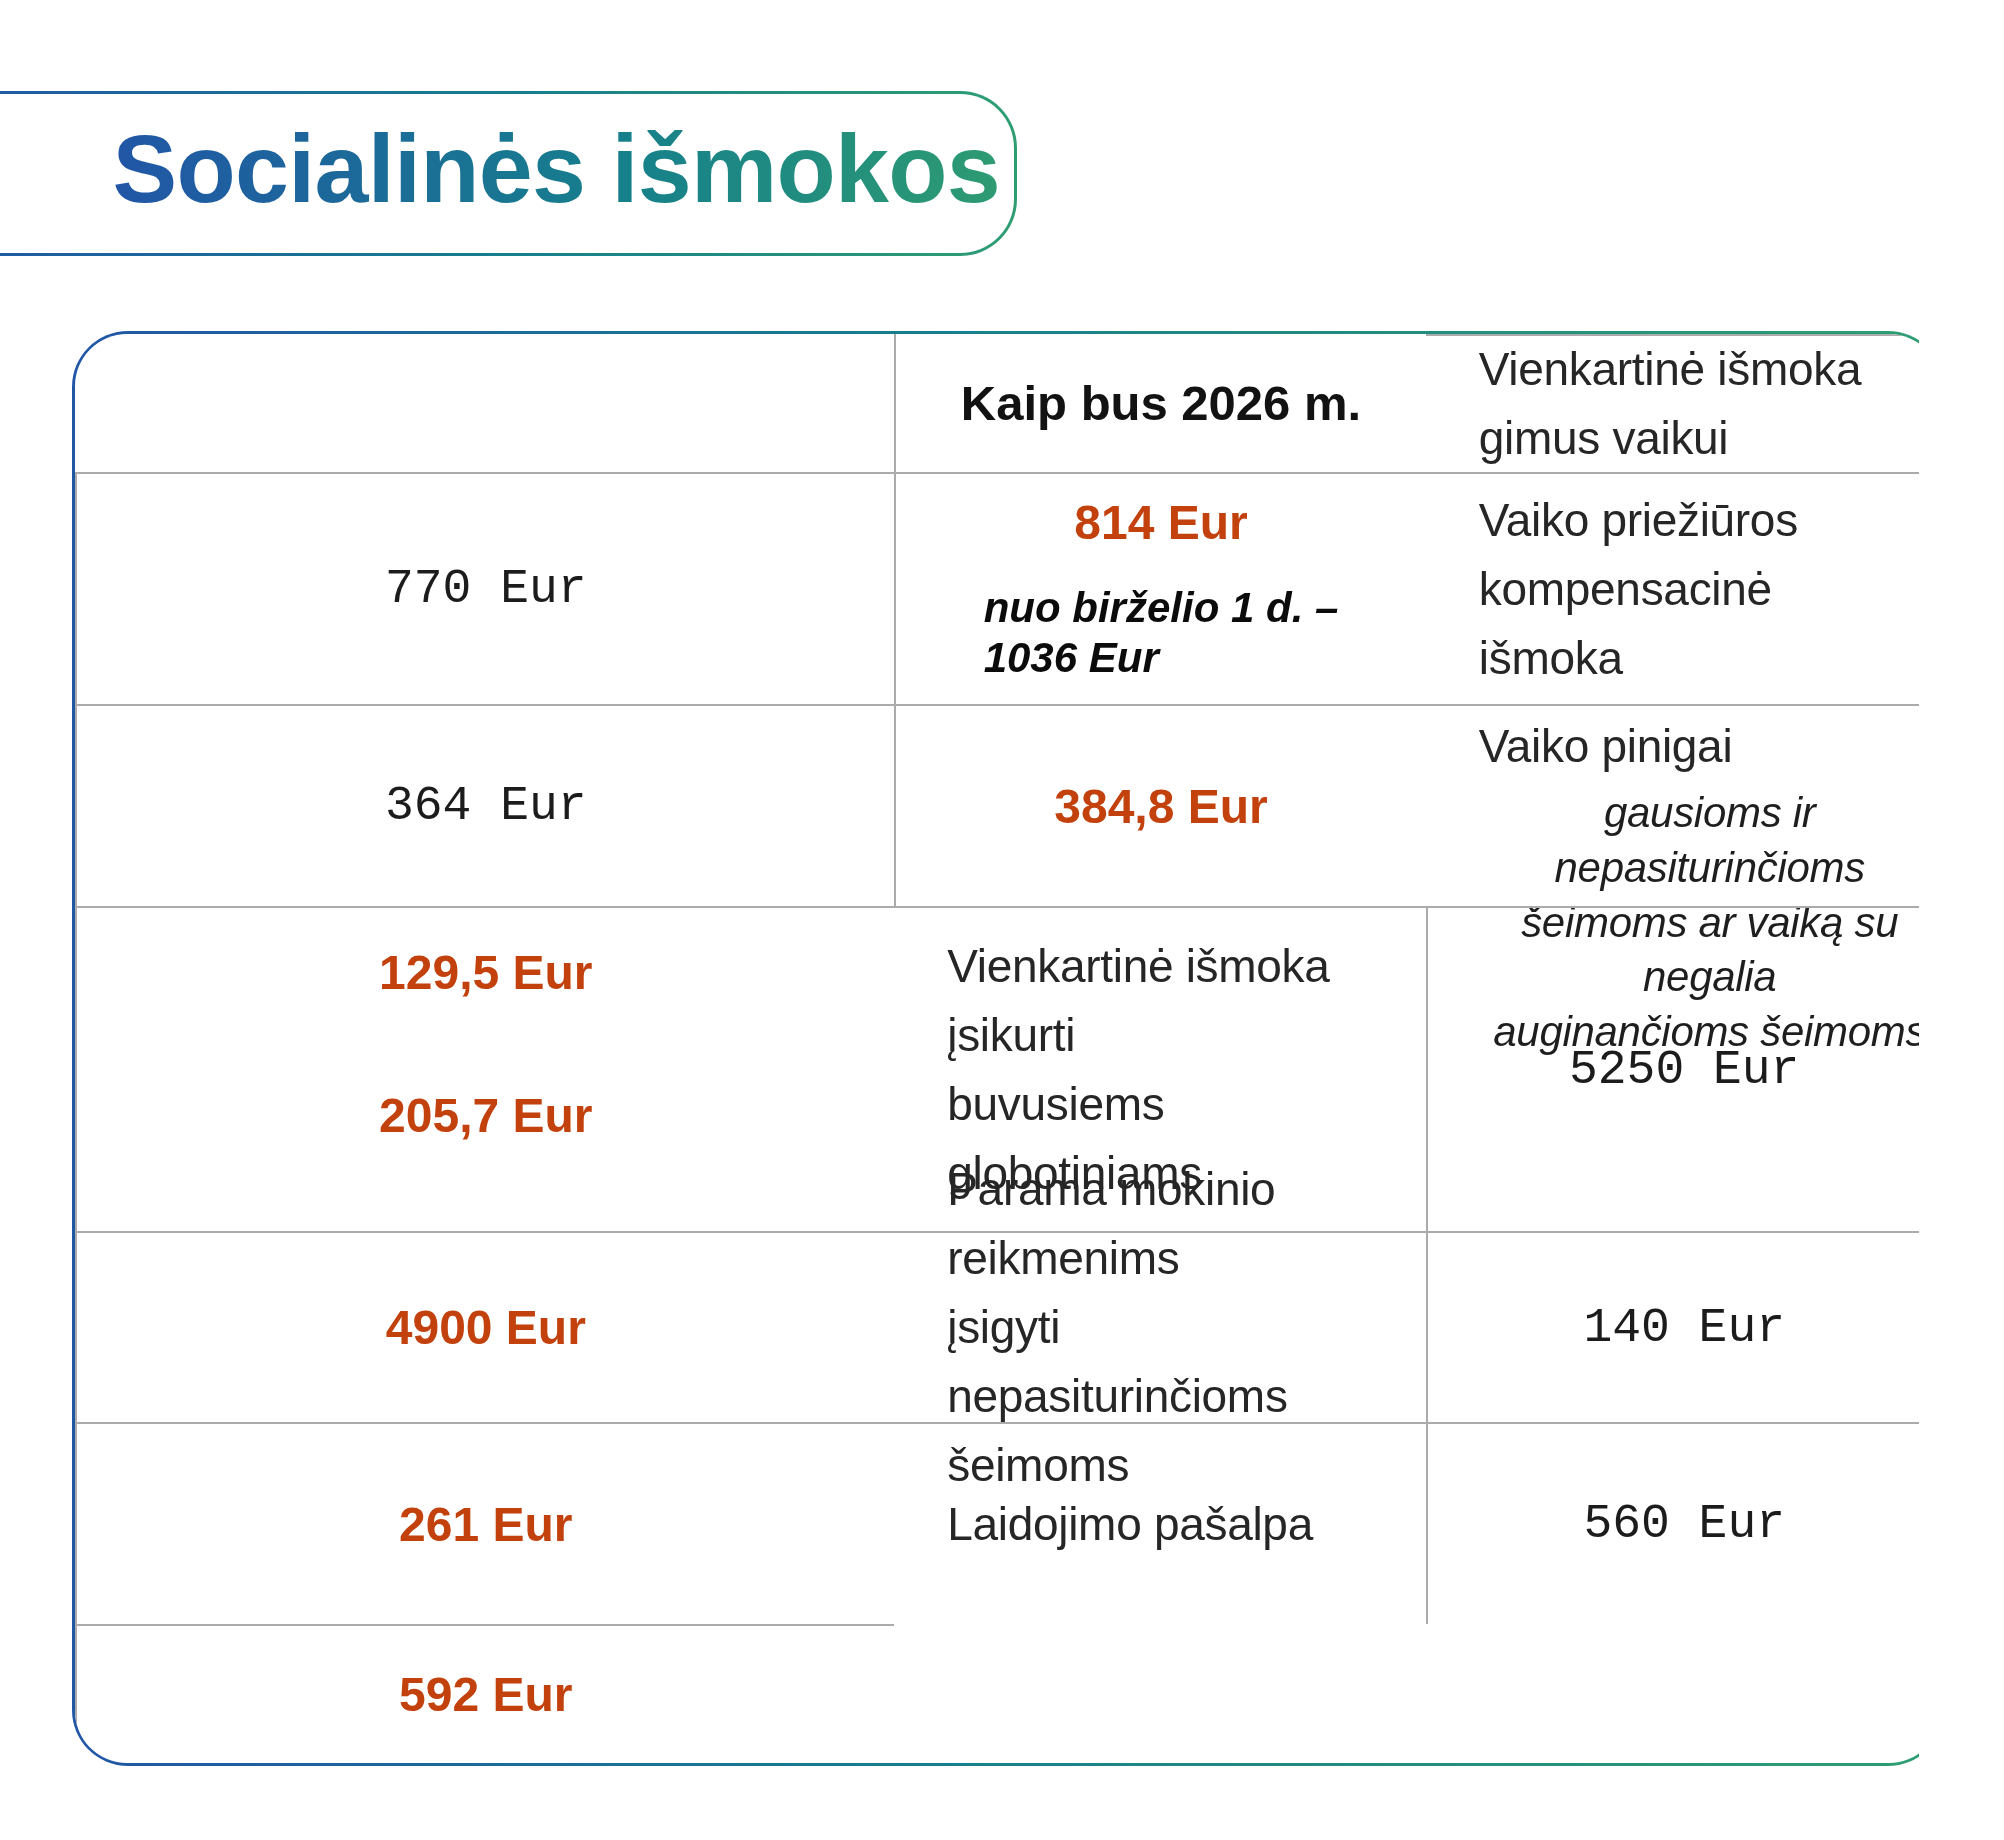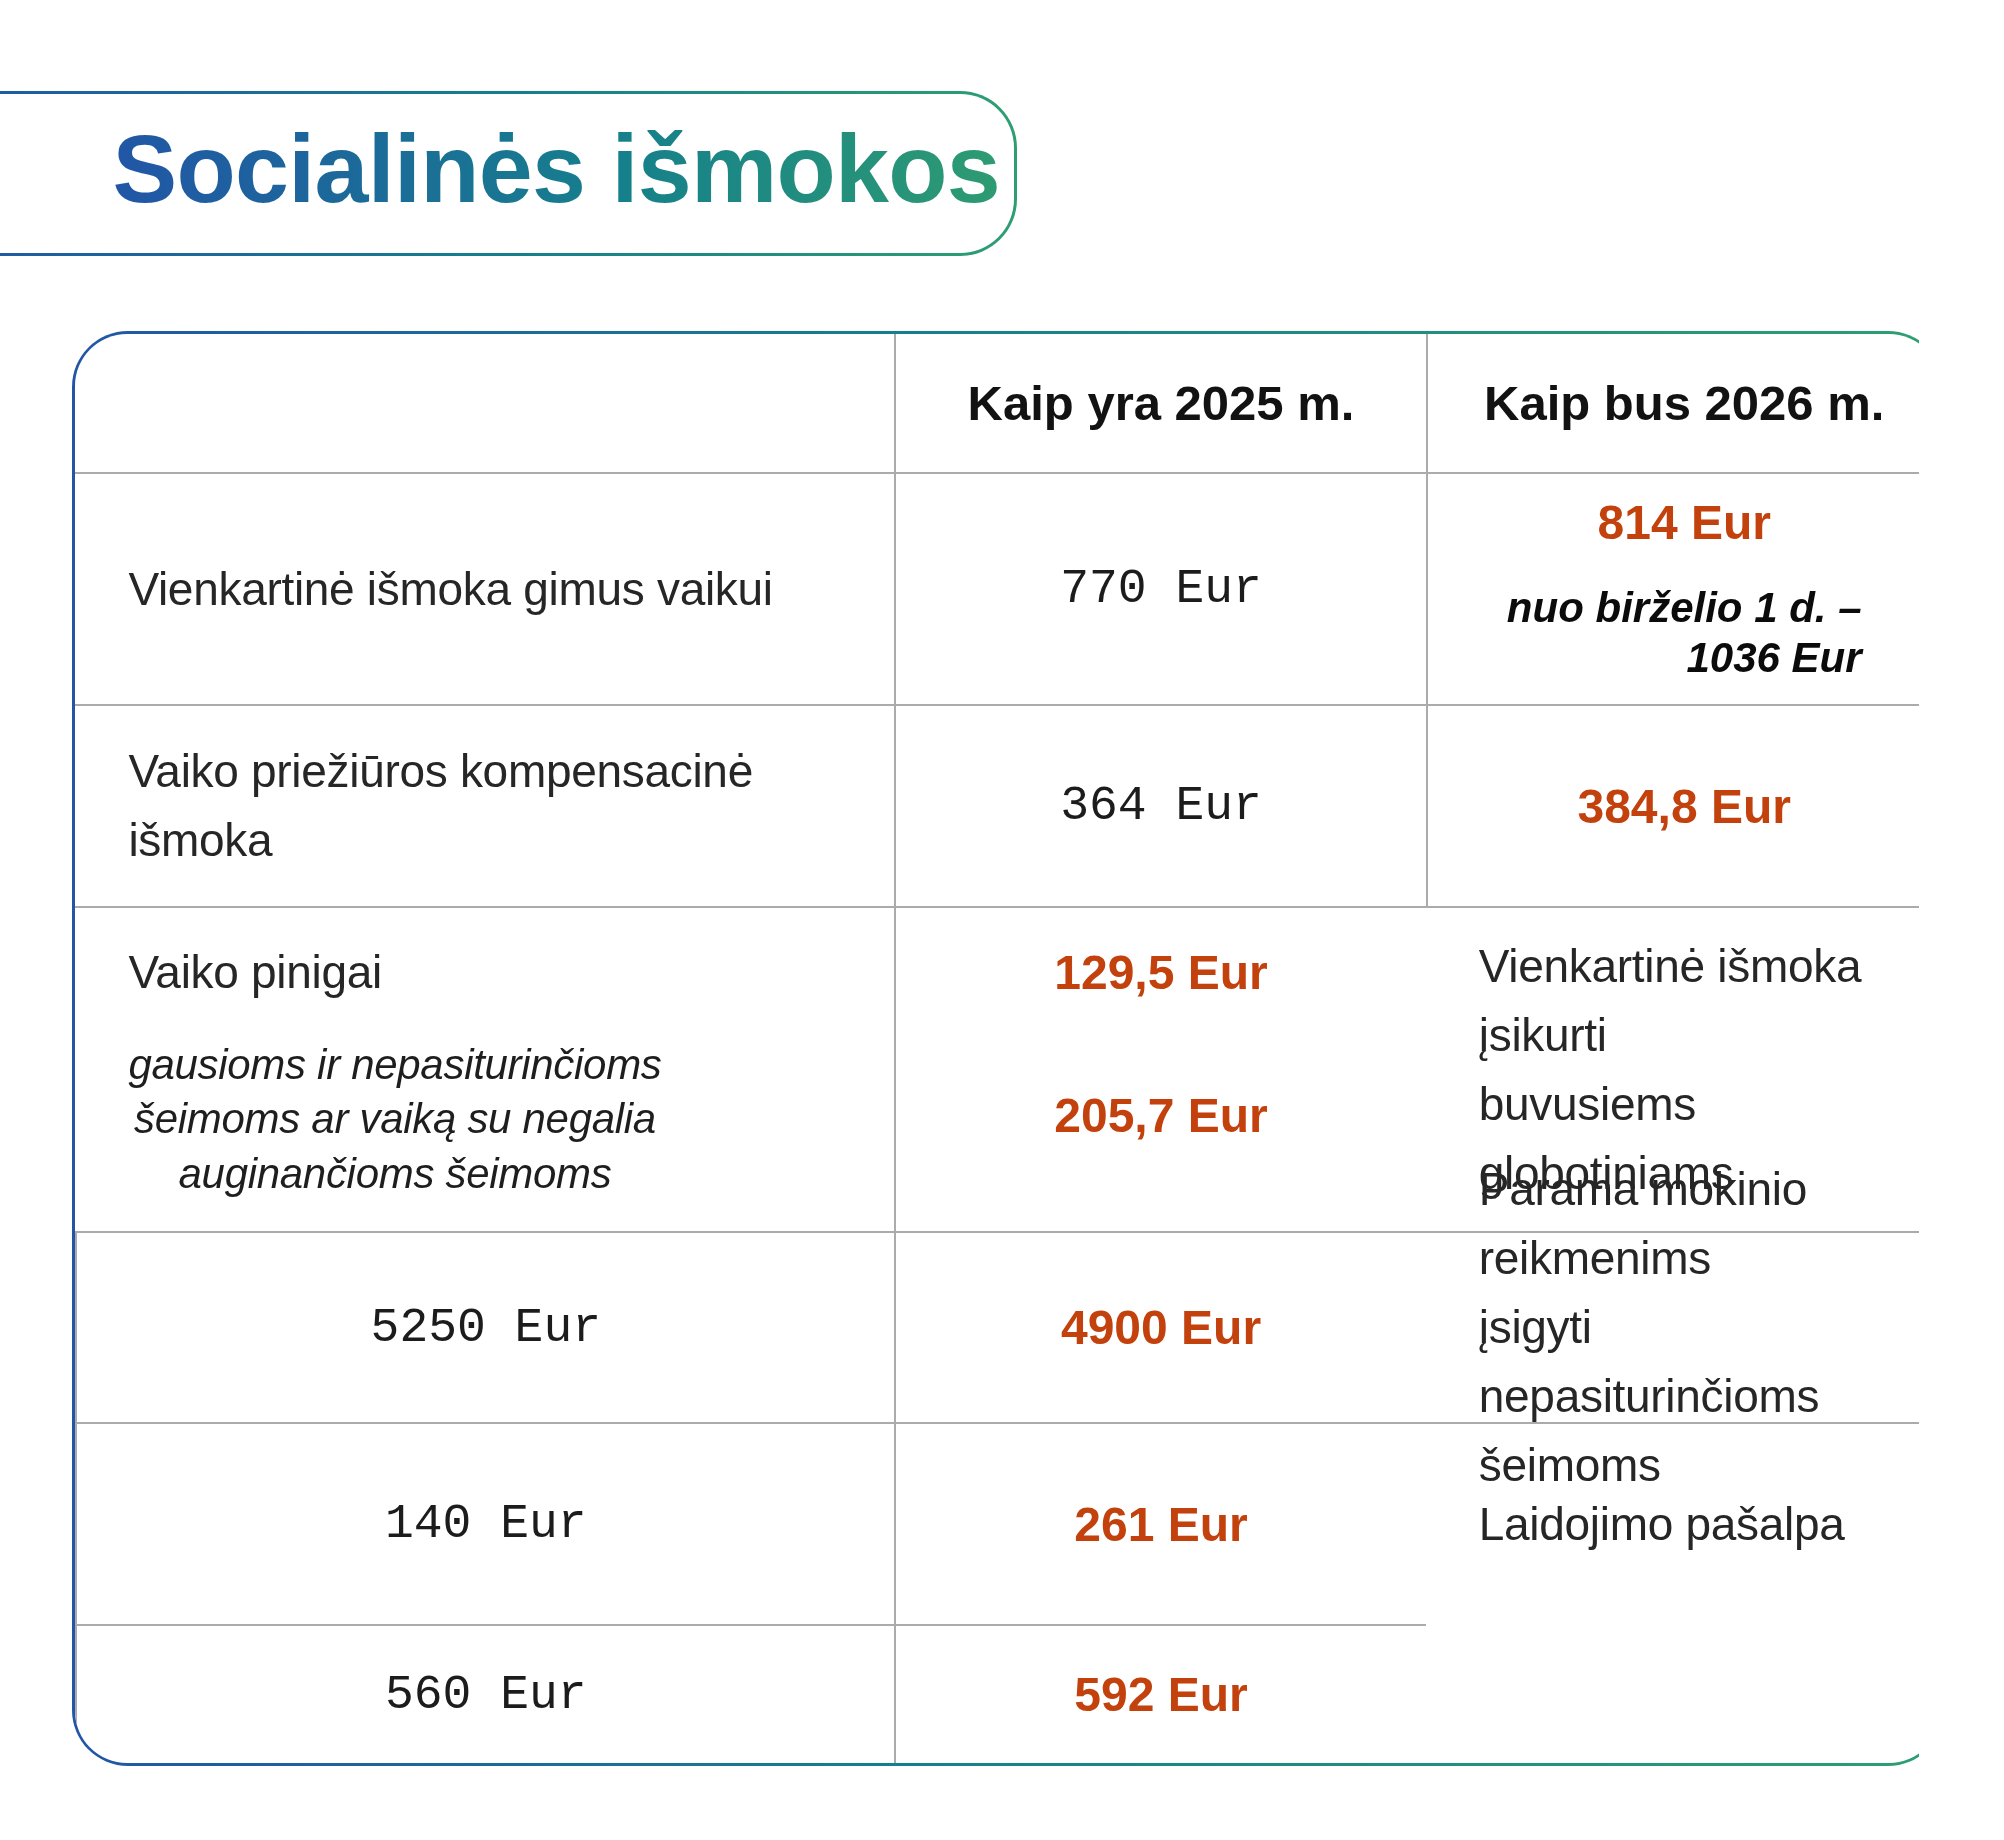--- a/index.html
+++ b/index.html
@@ -42,21 +42,21 @@
   .c.lab{justify-content:flex-start;text-align:left;padding-left:53px;padding-right:30px;}
   .bl{border-left:2px solid #ABABAB;}
   .bt{border-top:2.7px solid #ABABAB;}
   .hdr{font-size:49px;font-weight:700;color:#121212;}
   .label{font-size:46px;color:#262626;line-height:1.5;letter-spacing:-0.3px;white-space:pre-line;}
   .val{font-size:48px;color:#1c1c1c;font-family:Liberation Mono, monospace;}
   .valb{font-size:48px;font-weight:700;color:#c2410c;}
   .subitalic{font-size:42px;font-style:italic;color:#1e1e1e;line-height:1.3;
      letter-spacing:-0.3px;white-space:pre-line;}
   .note{font-size:42px;font-weight:700;font-style:italic;color:#0b0b0b;line-height:1.2;
-     white-space:pre-line;margin-top:33px;text-align:right;}
+     white-space:pre-line;margin-top:33px;text-align:left;}
   .stackcell{display:flex;flex-direction:column;align-items:center;justify-content:center;}
   
   .split{display:flex;flex-direction:column;width:100%;height:100%;box-sizing:border-box;}
   .split .subA{flex:0 0 40%;display:flex;align-items:center;}
   .split .subB{flex:1 1 auto;display:flex;align-items:center;padding-bottom:37px;box-sizing:border-box;text-align:center;}
   .splitcenter .subA,.splitcenter .subB{justify-content:center;}
   .splitlab{padding-left:53px;}
 </style>
 </head>
 <body>
@@ -67,21 +67,20 @@
     <div class="title-inner">
       <span class="title-text">Socialinės išmokos</span>
     </div>
   </div>
 
   <div class="tbl-wrap">
     <div class="tbl-inner">
       <div class="tbl">
 
         <div class="c"></div>
-        <div class="c bl hdr">Kaip yra 2025 m.</div>
         <div class="c bl hdr">Kaip bus 2026 m.</div>
 
         <div class="c lab bt">
           <span class="label">Vienkartinė išmoka gimus vaikui</span>
         </div>
         <div class="c bl bt">
           <span class="val">770 Eur</span>
         </div>
         <div class="c bl bt stackcell">
           <span class="valb">814 Eur</span>

